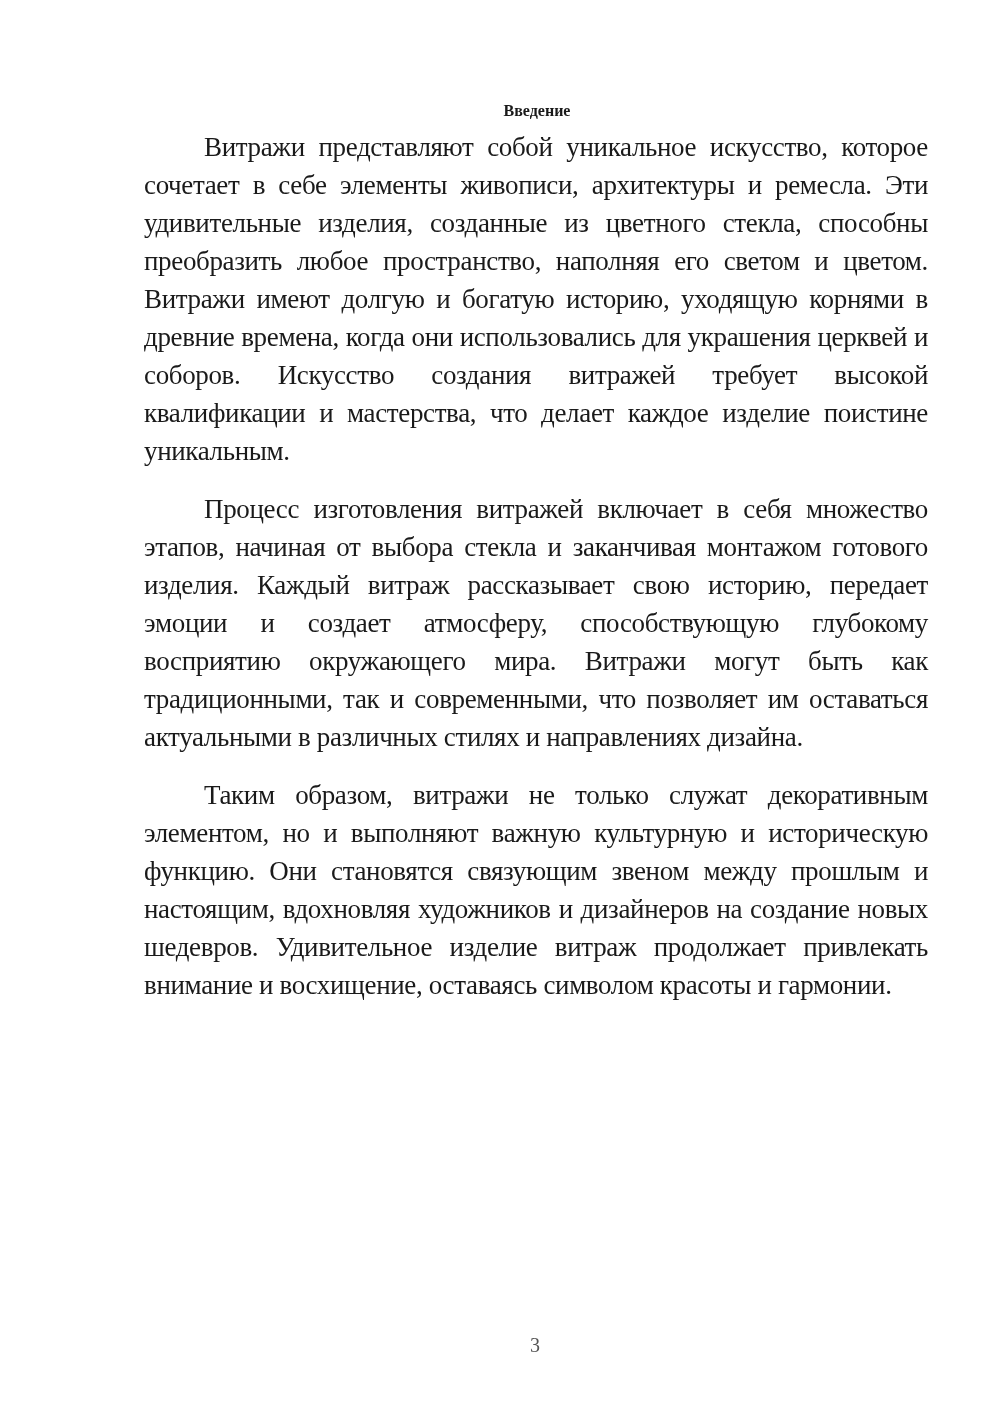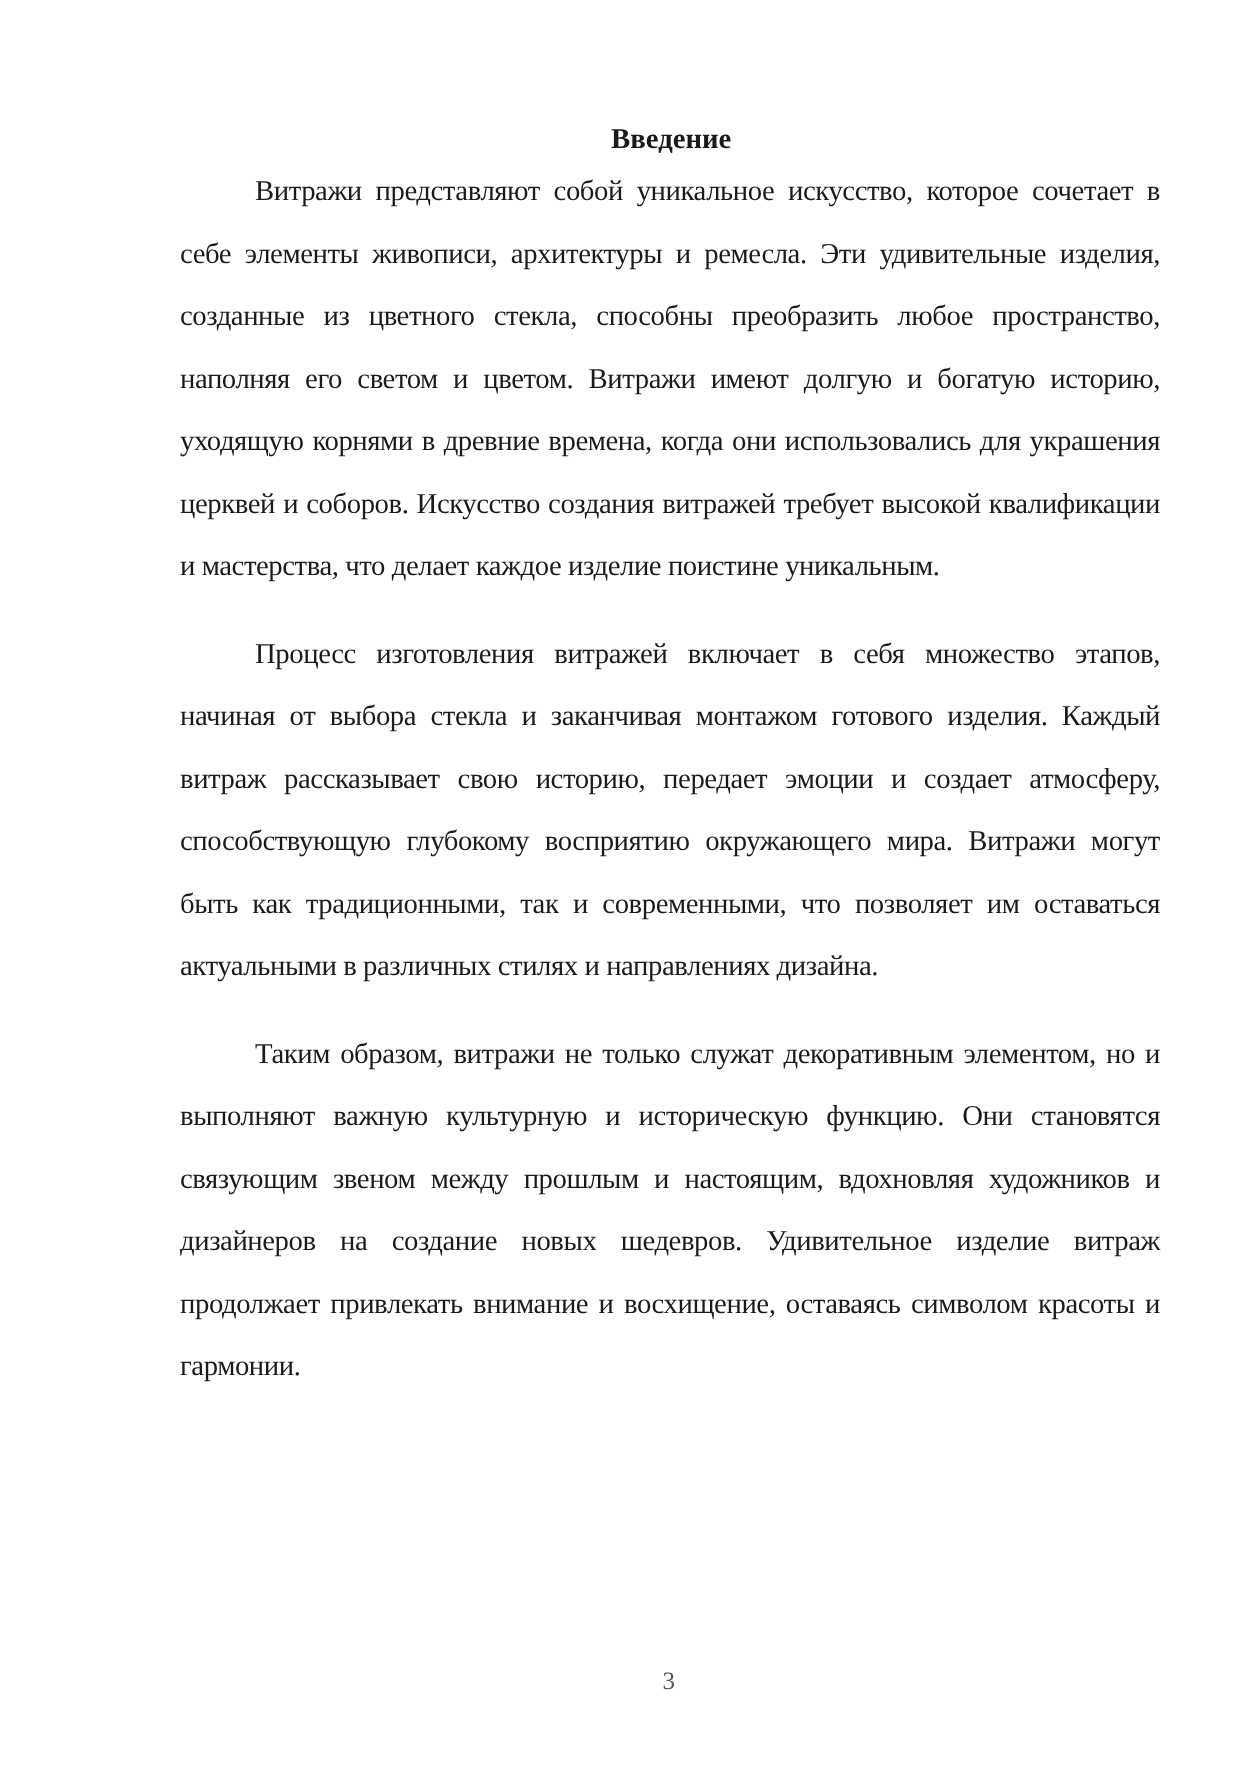--- a/index.html
+++ b/index.html
@@ -25,29 +25,29 @@
     }
     .content {
       position: absolute;
       left: 144px;
       top: 96px;
       width: 784px;
     }
     .title {
       text-align: center;
       font-weight: bold;
-      font-size: 23px;
+      font-size: 16px;
       line-height: 30px;
       margin: 0 0 2px 0;
       letter-spacing: 0px;
       padding-left: 2px;
     }
     .para {
-      font-size: 23px;
-      line-height: 50px;
+      font-size: 27px;
+      line-height: 38px;
       text-align: justify;
       text-indent: 60px;
       margin: 0 0 20px 0;
       letter-spacing: -0.35px;
       word-spacing: 0px;
     }
     .page-number {
       position: absolute;
       left: 0;
       width: 1070px;

